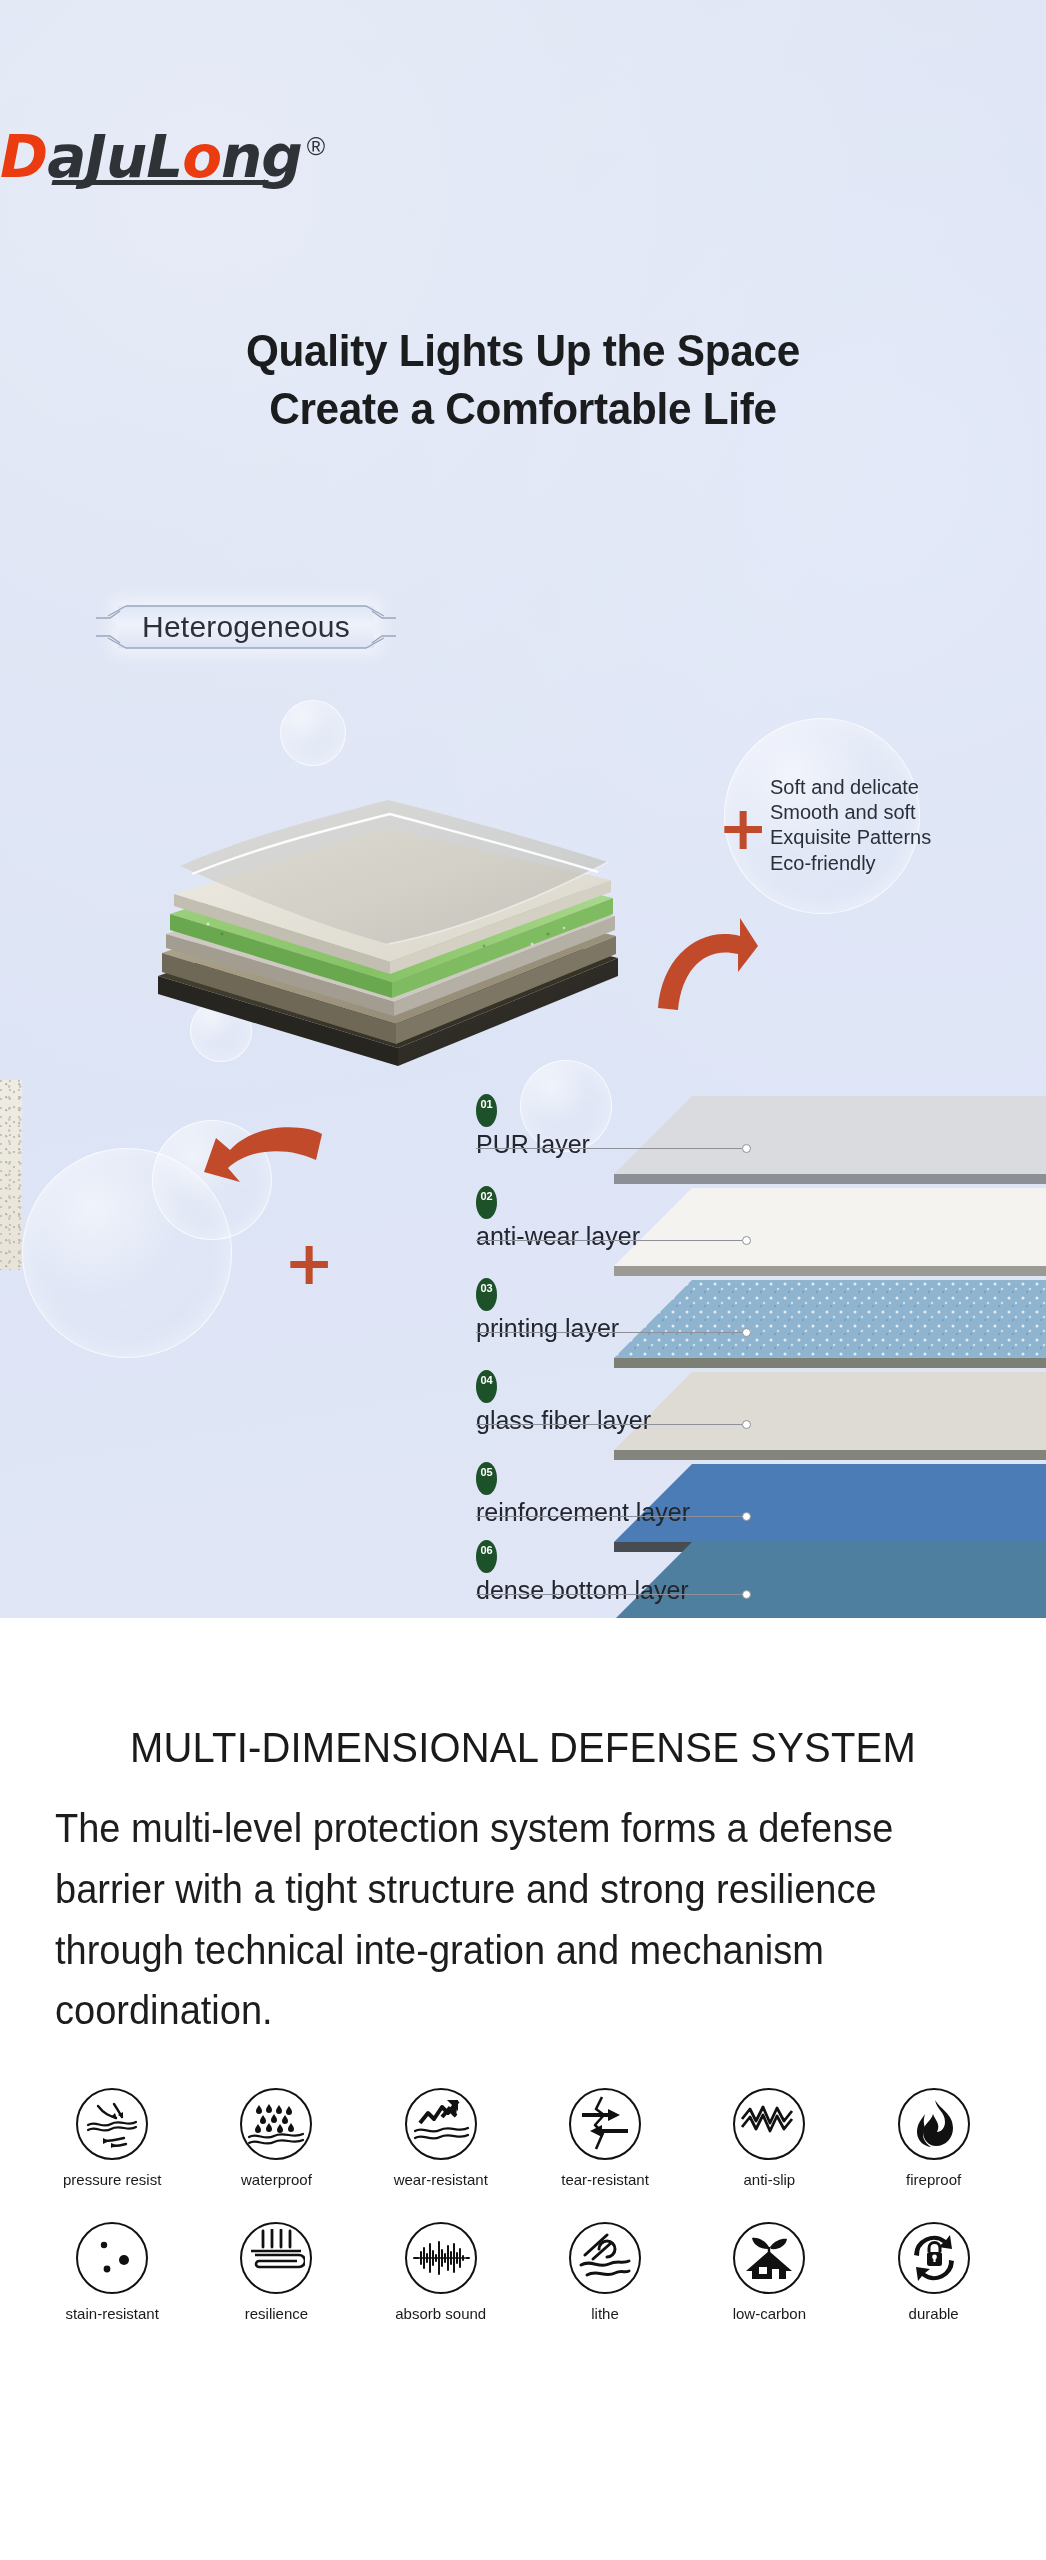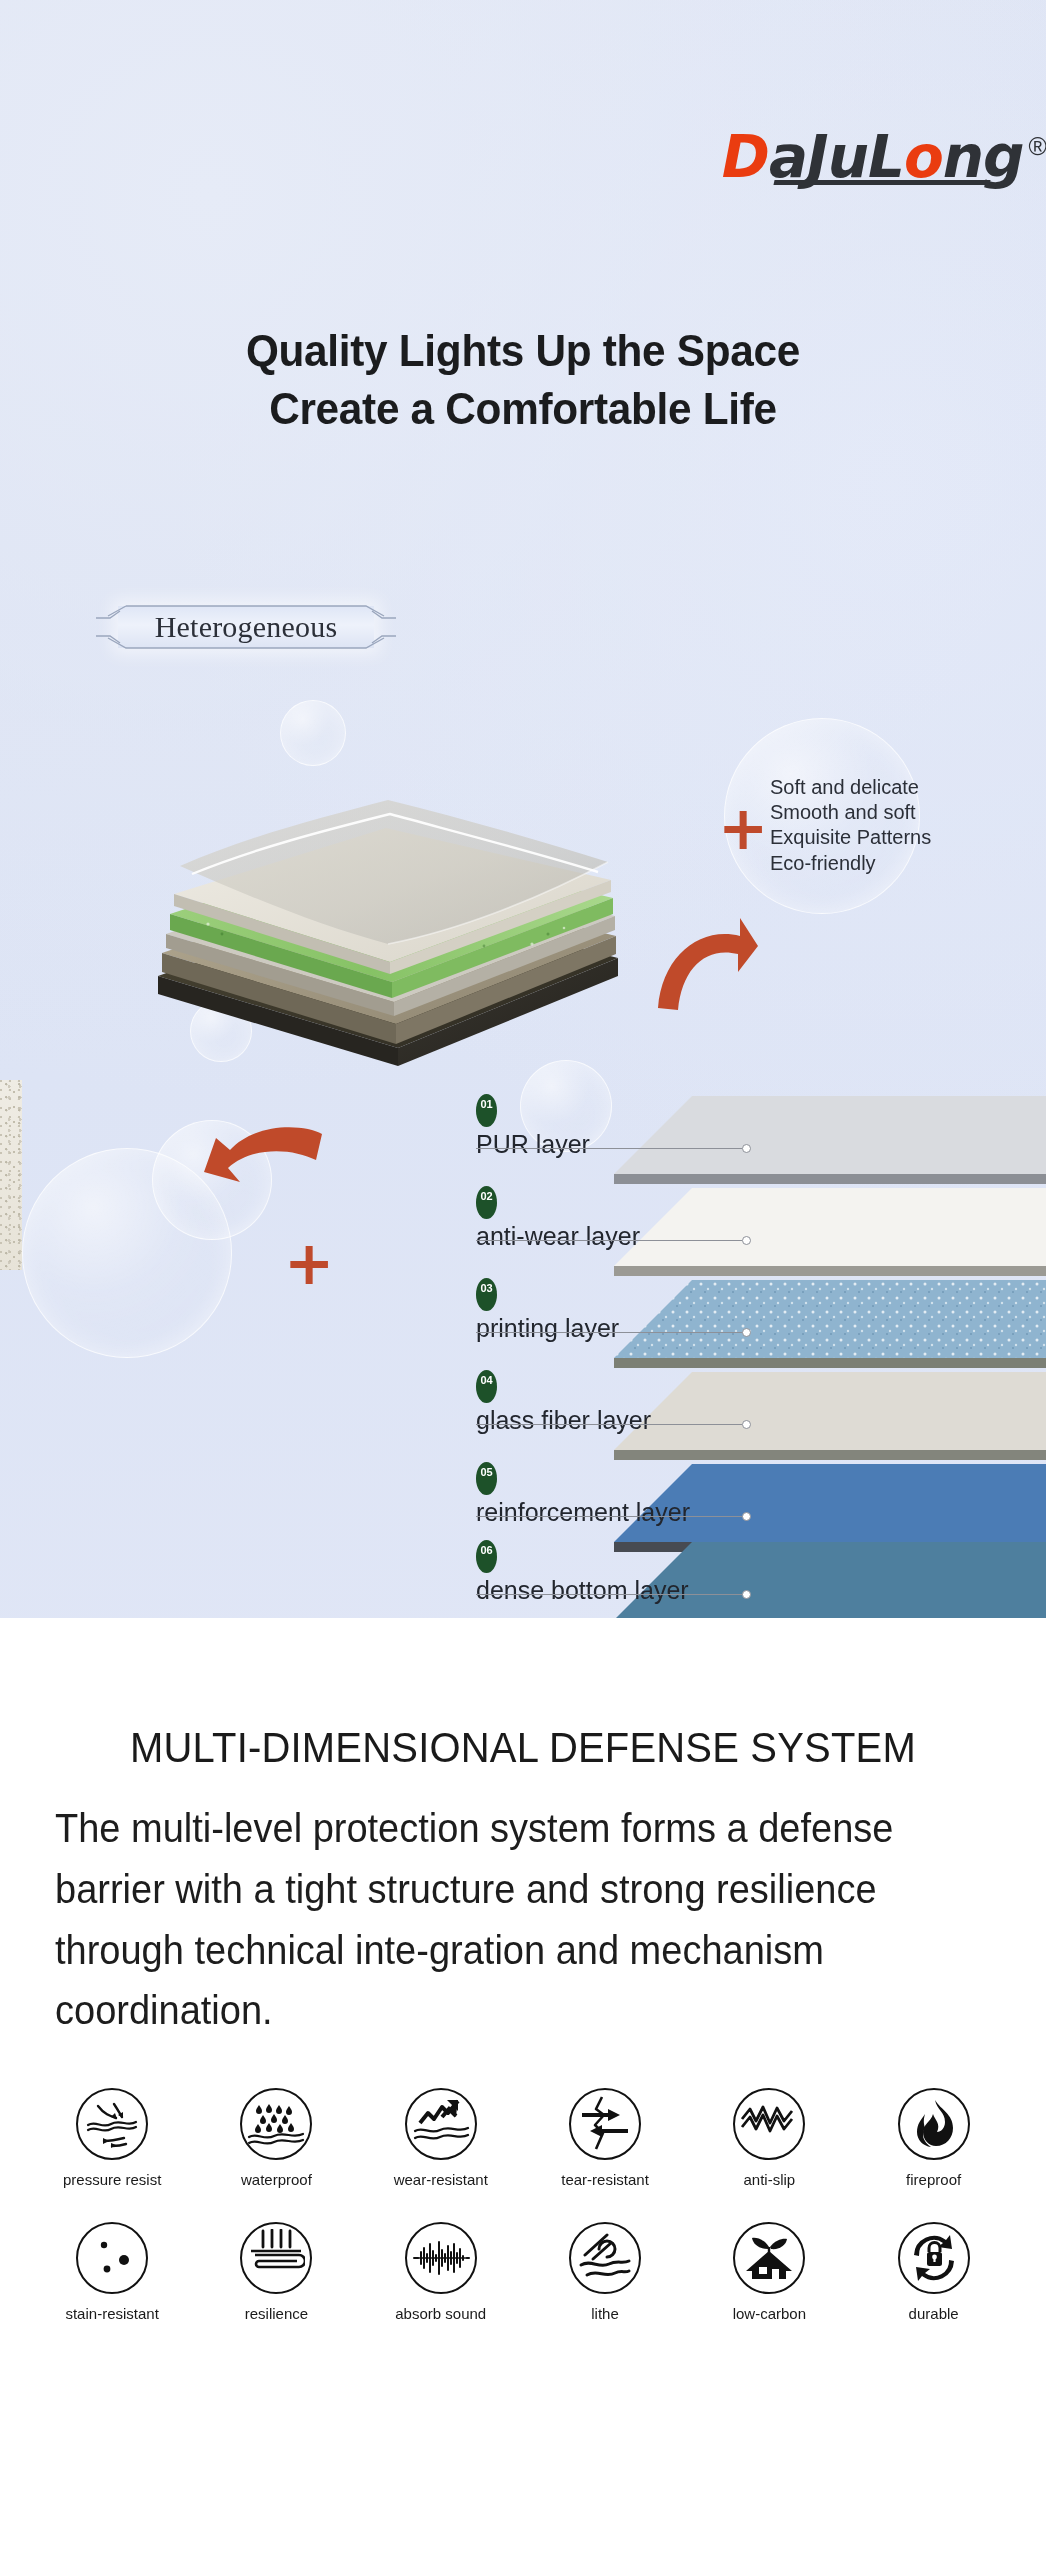--- a/index.html
+++ b/index.html
@@ -22,22 +22,21 @@
       radial-gradient(circle at 20% 12%, #e6ebf7 0%, rgba(230,235,247,0) 55%),
       radial-gradient(circle at 85% 30%, #e3e9f8 0%, rgba(227,233,248,0) 50%),
       linear-gradient(170deg, #dfe5f4 0%, #dbe2f3 30%, #dde4f5 60%, #e0e6f6 100%);
     overflow: hidden;
   }
 
   
   .logo-wrap {
     position: absolute;
     top: 128px; left: 0; width: 1046px;
-    text-align: right;
-    padding-left: 9px;
+    text-align: left;
   }
   .logo {
     display: inline-block;
     position: relative;
     font-family: "DejaVu Sans", sans-serif;
     font-weight: bold;
     font-style: italic;
     font-size: 58px;
     letter-spacing: -1px;
     line-height: 1;
@@ -88,21 +87,20 @@
     background: linear-gradient(180deg,#dfe6f6 0%, #eef2fb 45%, #dde4f4 100%);
     box-shadow: 0 0 16px 6px rgba(255,255,255,0.55);
   }
   .ribbon svg { position: absolute; inset: 0; }
   .ribbon-label {
     position: absolute; inset: 0;
     display: flex; align-items: center; justify-content: center;
     font-size: 30px;
     color: #2c3039;
     letter-spacing: 0.2px;
-    font-family: Liberation Serif, serif;
   }
 
   
   .tex-bleed {
     position: absolute;
     left: -28px; top: 1080px;
     width: 50px; height: 190px;
     background:
       radial-gradient(circle at 20% 12%, #c8c3b4 0 1.2px, transparent 1.4px),
       radial-gradient(circle at 64% 33%, #bdb8a8 0 1.1px, transparent 1.3px),

